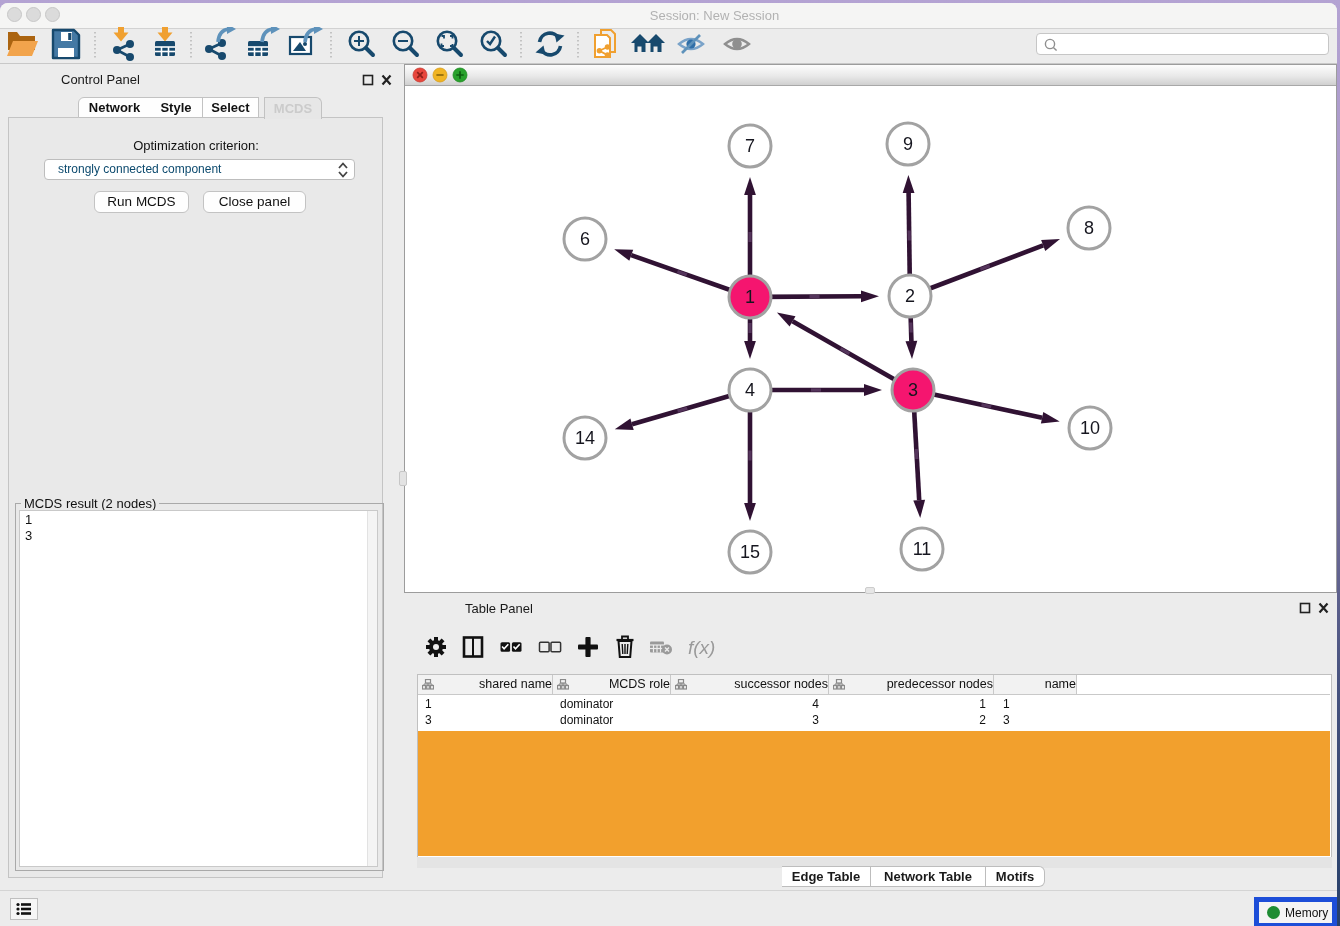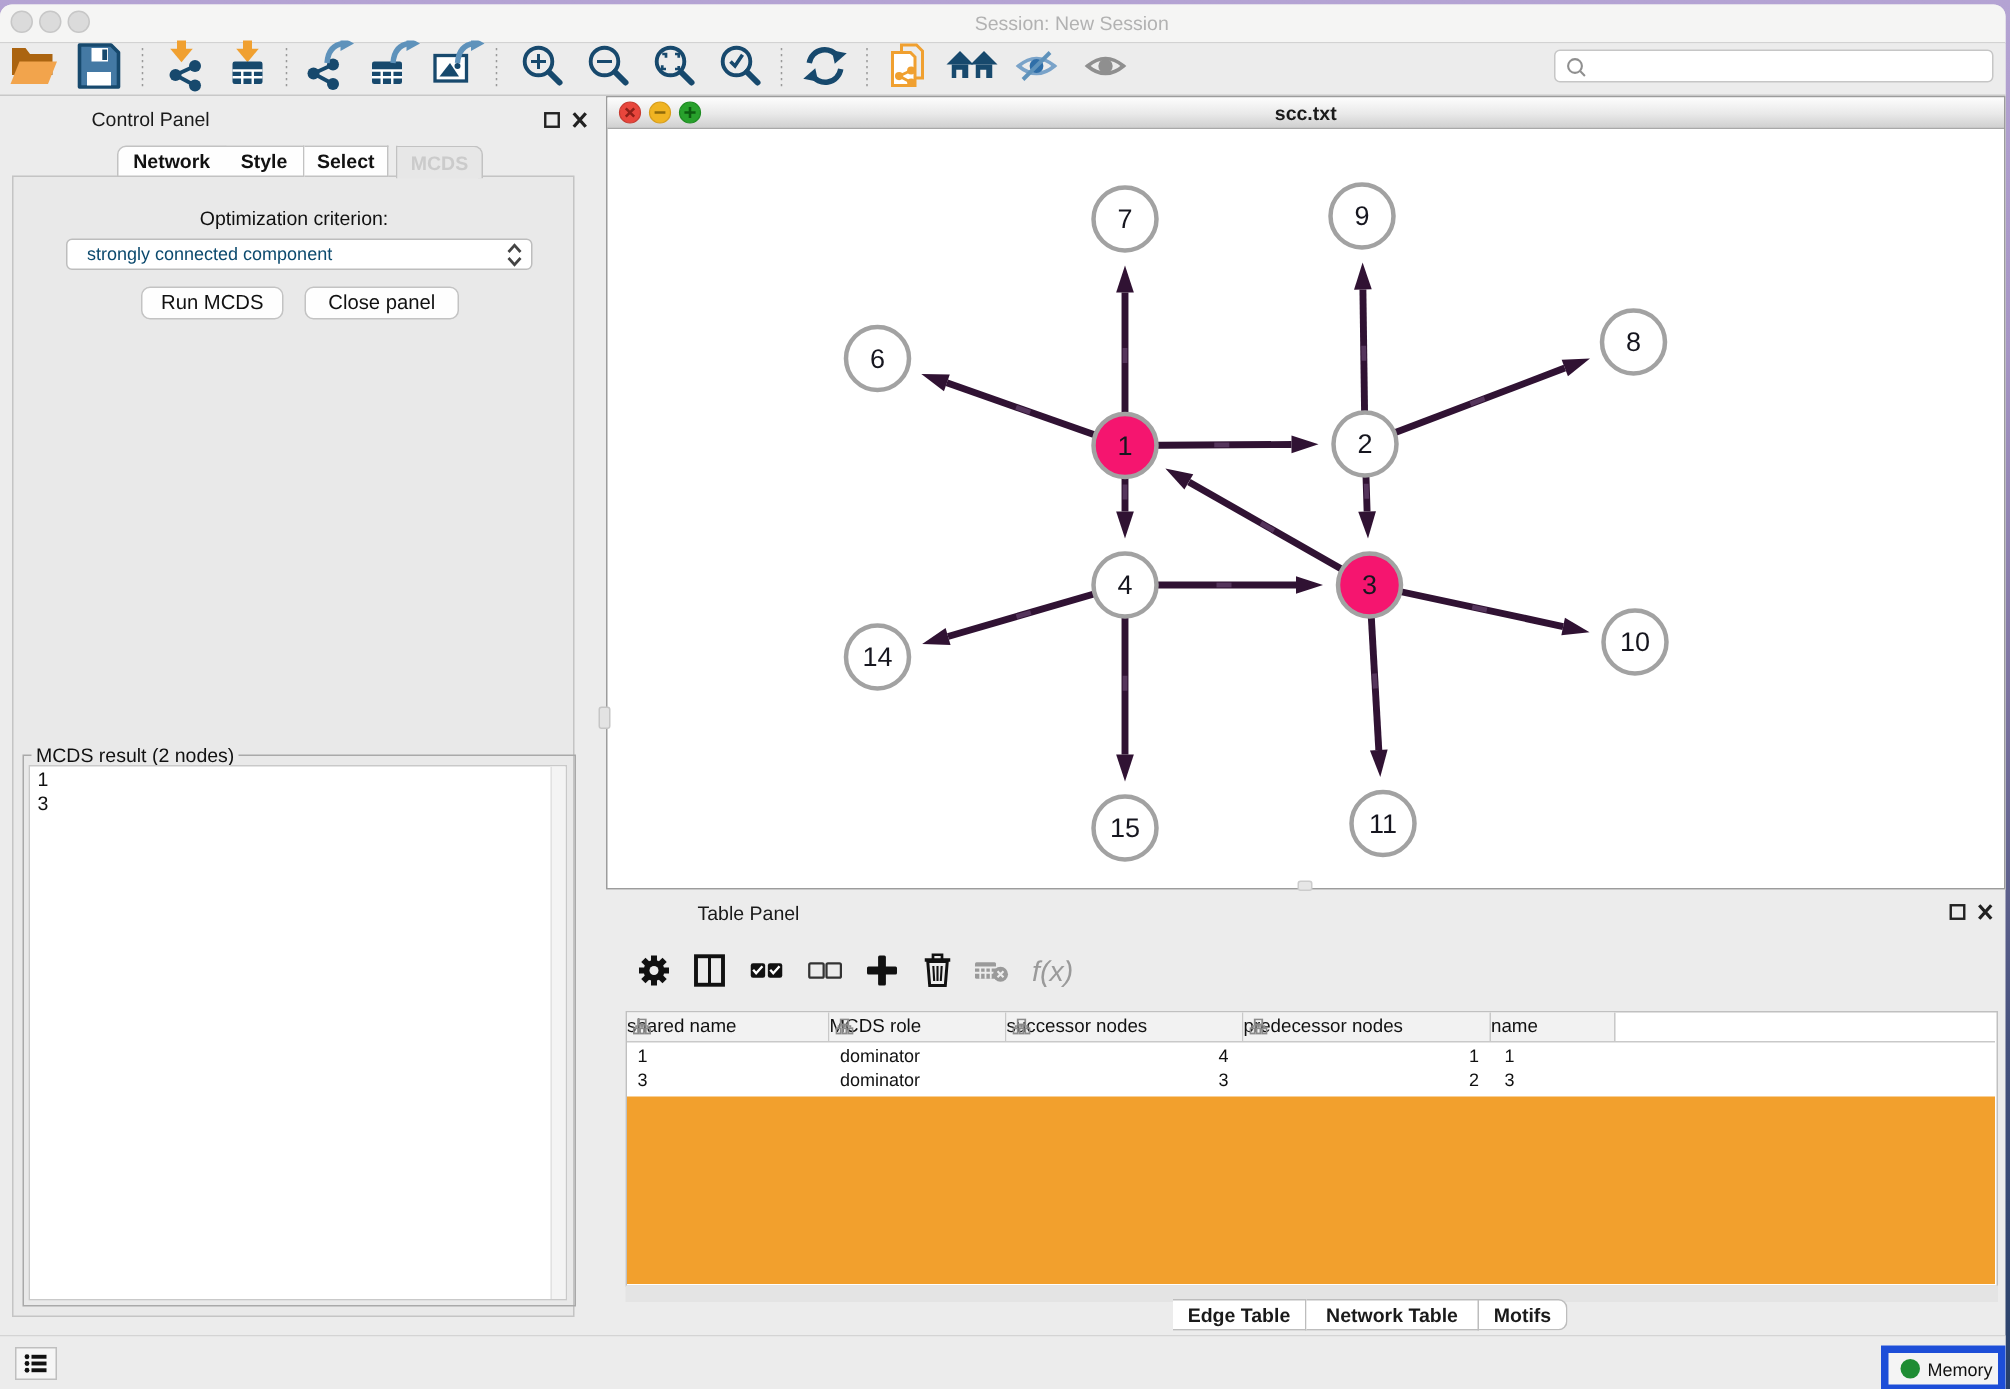--- a/index.html
+++ b/index.html
@@ -12,21 +12,21 @@
   border-bottom:1px solid #d2d2d2;border-top-left-radius:8px;border-top-right-radius:8px;}
 .tl{width:13px;height:13px;border-radius:50%;background:#dbdbdb;border:1px solid #c7c7c7;top:4px;}
 #toolbar{left:0;top:29px;width:1337px;height:34px;background:#ececec;border-bottom:1px solid #c8c8c8;}
 #search{left:1036px;top:33px;width:291px;height:20px;background:#fff;border:1px solid #c6c6c6;border-radius:4px;}
 .phead{font-size:13px;color:#1a1a1a;margin-left:48px;}
 .tab{height:19px;line-height:19px;text-align:center;background:#fefefe;border:1px solid #c2c2c2;
   font-size:13px;font-weight:bold;color:#111;}
 .btn{background:#fefefe;border:1px solid #c3c3c3;border-radius:6px;text-align:center;
   font-size:13.5px;color:#111;height:20px;line-height:20px;}
 .hcell{top:0;height:19px;border-right:1px solid #c9c9c9;background:#f2f2f2;font-size:12.5px;color:#111;
-  text-align:left;line-height:19px;}
+  text-align:right;line-height:19px;}
 .btab{height:19px;line-height:19px;text-align:center;background:#fff;border:1px solid #bdbdbd;
   font-size:13px;font-weight:bold;color:#1a1a1a;}
 .cell{font-size:12px;color:#111;top:0;}
 text{font-family:"Liberation Sans",sans-serif;}
 </style></head>
 <body>
 <div id="app" class="abs"></div>
 <div id="titlebar" class="abs">
   <div class="tl abs" style="left:7px;"></div>
   <div class="tl abs" style="left:26px;"></div>
@@ -216,21 +216,20 @@
 <div class="abs" style="left:404px;top:64px;width:931px;height:527px;background:#fff;border:1px solid #9c9c9c;"></div>
 <div class="abs" style="left:405px;top:65px;width:931px;height:20px;background:linear-gradient(#fdfdfd,#e9e9e9 55%,#d0d0d0);border-bottom:1px solid #a8a8a8;">
 <svg class="abs" style="left:7px;top:2px;" width="70" height="16">
 <circle cx="8" cy="8" r="7" fill="#e8463c" stroke="#c83c32" stroke-width="0.8"></circle>
       <path d="M5.2 5.2 L10.8 10.8 M10.8 5.2 L5.2 10.8" stroke="#8e1f18" stroke-width="1.7"></path>
 <circle cx="28" cy="8" r="7" fill="#f0b422" stroke="#d89e1b" stroke-width="0.8"></circle>
       <line x1="24.4" y1="8" x2="31.6" y2="8" stroke="#8e6a0a" stroke-width="1.7"></line>
 <circle cx="48" cy="8" r="7" fill="#28a12c" stroke="#1e8c22" stroke-width="0.8"></circle>
       <path d="M48 4.3 V11.7 M44.3 8 H51.7" stroke="#0c5c10" stroke-width="1.7"></path>
 </svg>
-<div class="abs" style="left:0;top:3px;width:100%;text-align:center;font-size:13px;font-weight:bold;color:#1a1a1a;">scc.txt</div>
 </div>
 <svg class="abs" style="left:406px;top:86px;" width="930" height="505">
 <g stroke="#301233" stroke-width="4.6">
 <line x1="344.0" y1="211.0" x2="344.0" y2="109.0"></line>
 <line x1="344.0" y1="211.0" x2="225.2" y2="169.2"></line>
 <line x1="344.0" y1="211.0" x2="455.0" y2="210.3"></line>
 <line x1="344.0" y1="211.0" x2="344.0" y2="255.0"></line>
 <line x1="504.0" y1="210.0" x2="502.6" y2="107.0"></line>
 <line x1="504.0" y1="210.0" x2="637.2" y2="159.4"></line>
 <line x1="504.0" y1="210.0" x2="505.4" y2="255.0"></line>

